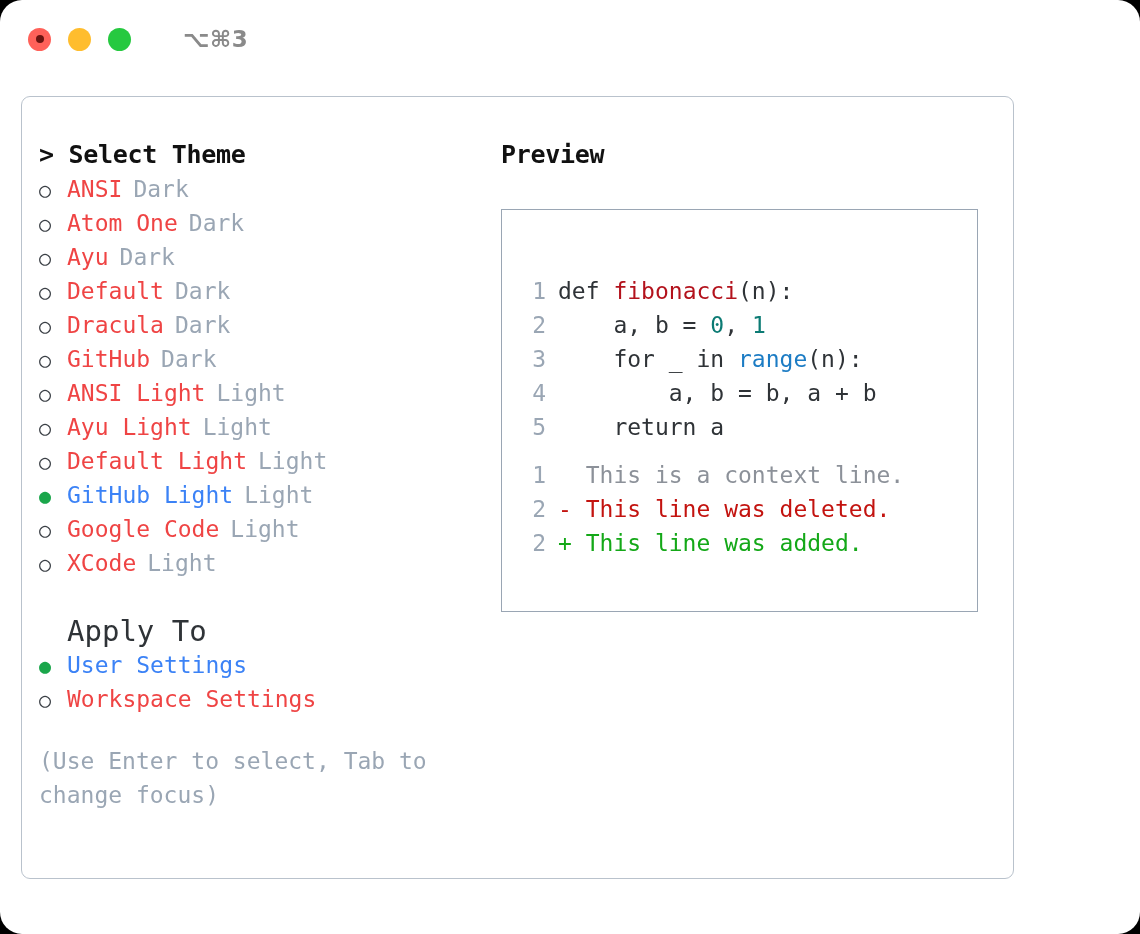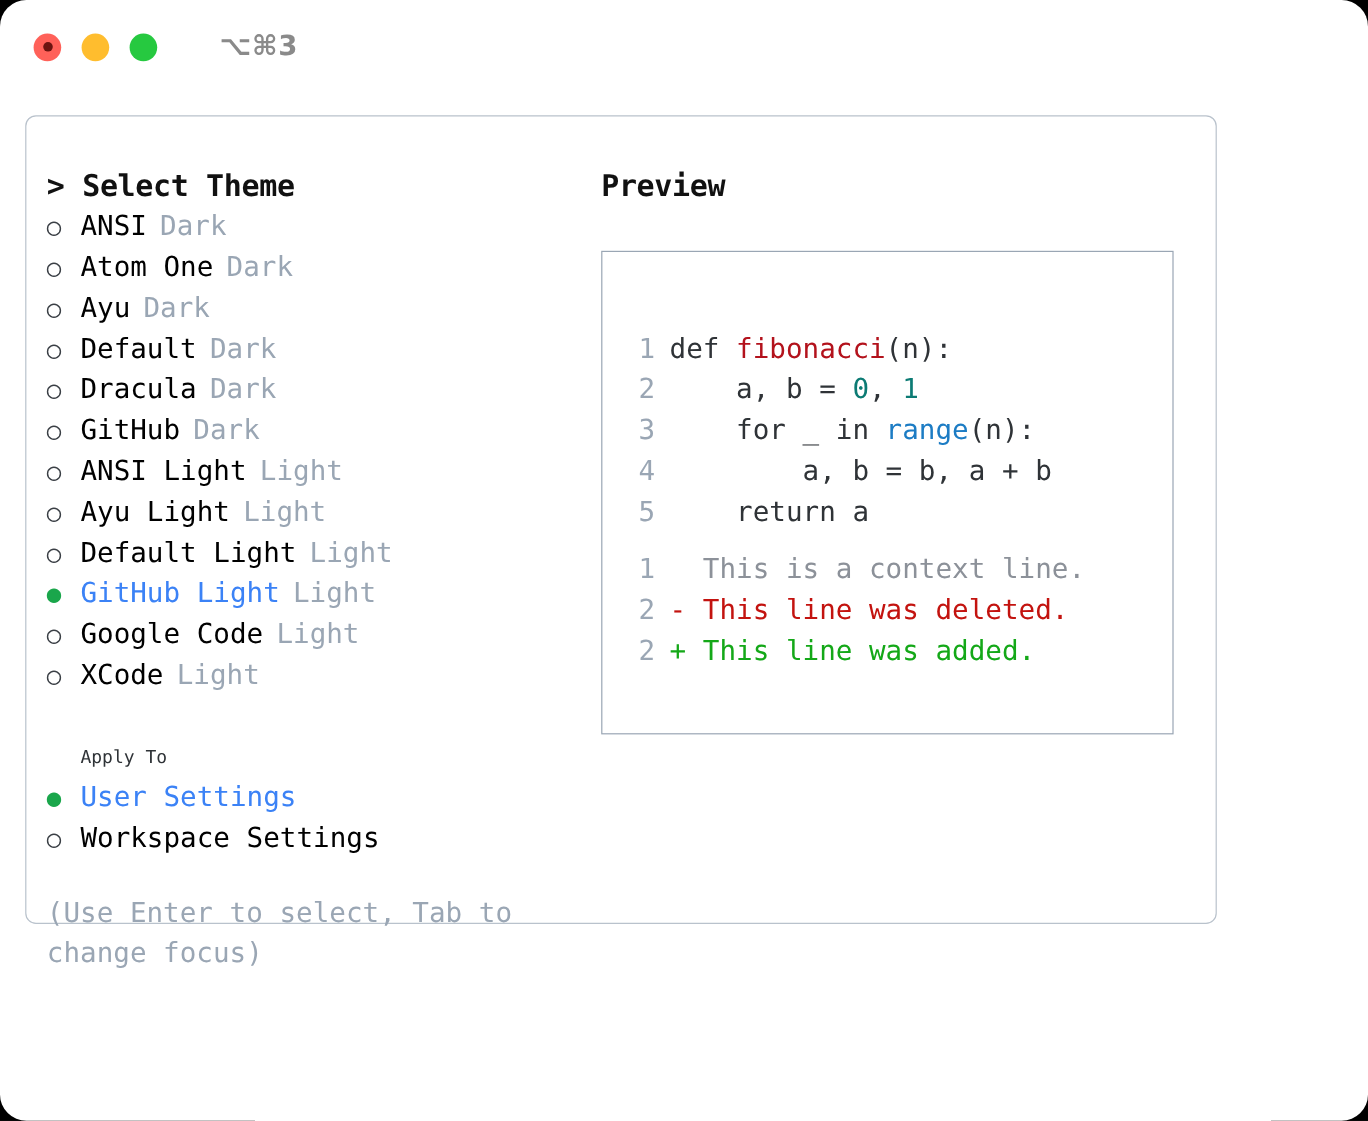--- a/index.html
+++ b/index.html
@@ -74,21 +74,21 @@
     letter-spacing: 0.5px;
     white-space: nowrap;
   }
 
   
   .panel {
     position: absolute;
     left: 21px;
     top: 96px;
     width: 993px;
-    height: 674px;
+    height: 783px;
     border: 1px solid #b9c2cc;
     border-radius: 9px;
     box-sizing: border-box;
     background: #ffffff;
   }
 
   .columns {
     position: absolute;
     left: 0;
     top: 0;
@@ -136,33 +136,33 @@
     width: 28px;
     flex: none;
     font-size: 20px;
     line-height: 34px;
     color: #3a3f45;
     text-align: left;
     display: inline-block;
   }
   .bullet.sel { color: #1aa64b; }
   .row .label {
-    color: #000000;
+    color: #ef4444;
   }
   .row.selected .label {
     color: #3b82f6;
   }
   .row .variant {
     color: #9aa6b4;
     margin-left: 11px;
   }
 
   .applyto-label {
     margin-left: 28px;
-    font-size: 15px;
+    font-size: 29px;
     color: #2f3337;
     line-height: 34px;
     height: 34px;
     white-space: pre;
     font-family: "DejaVu Sans Mono", monospace;
   }
 
   .spacer-lg { height: 34px; }
 
   .hint {

